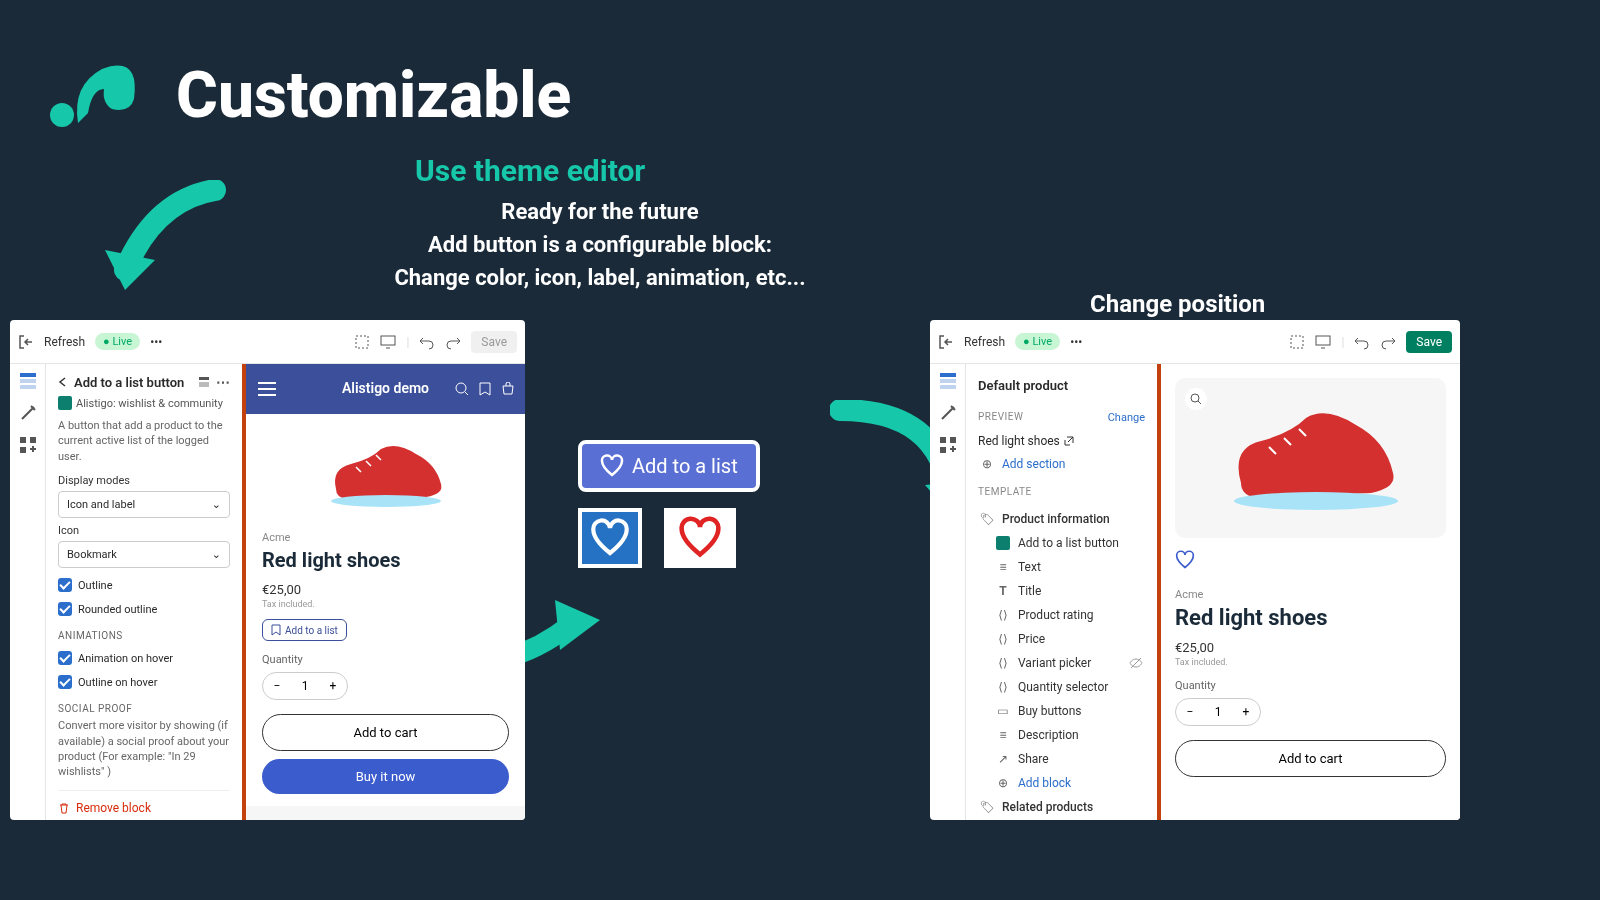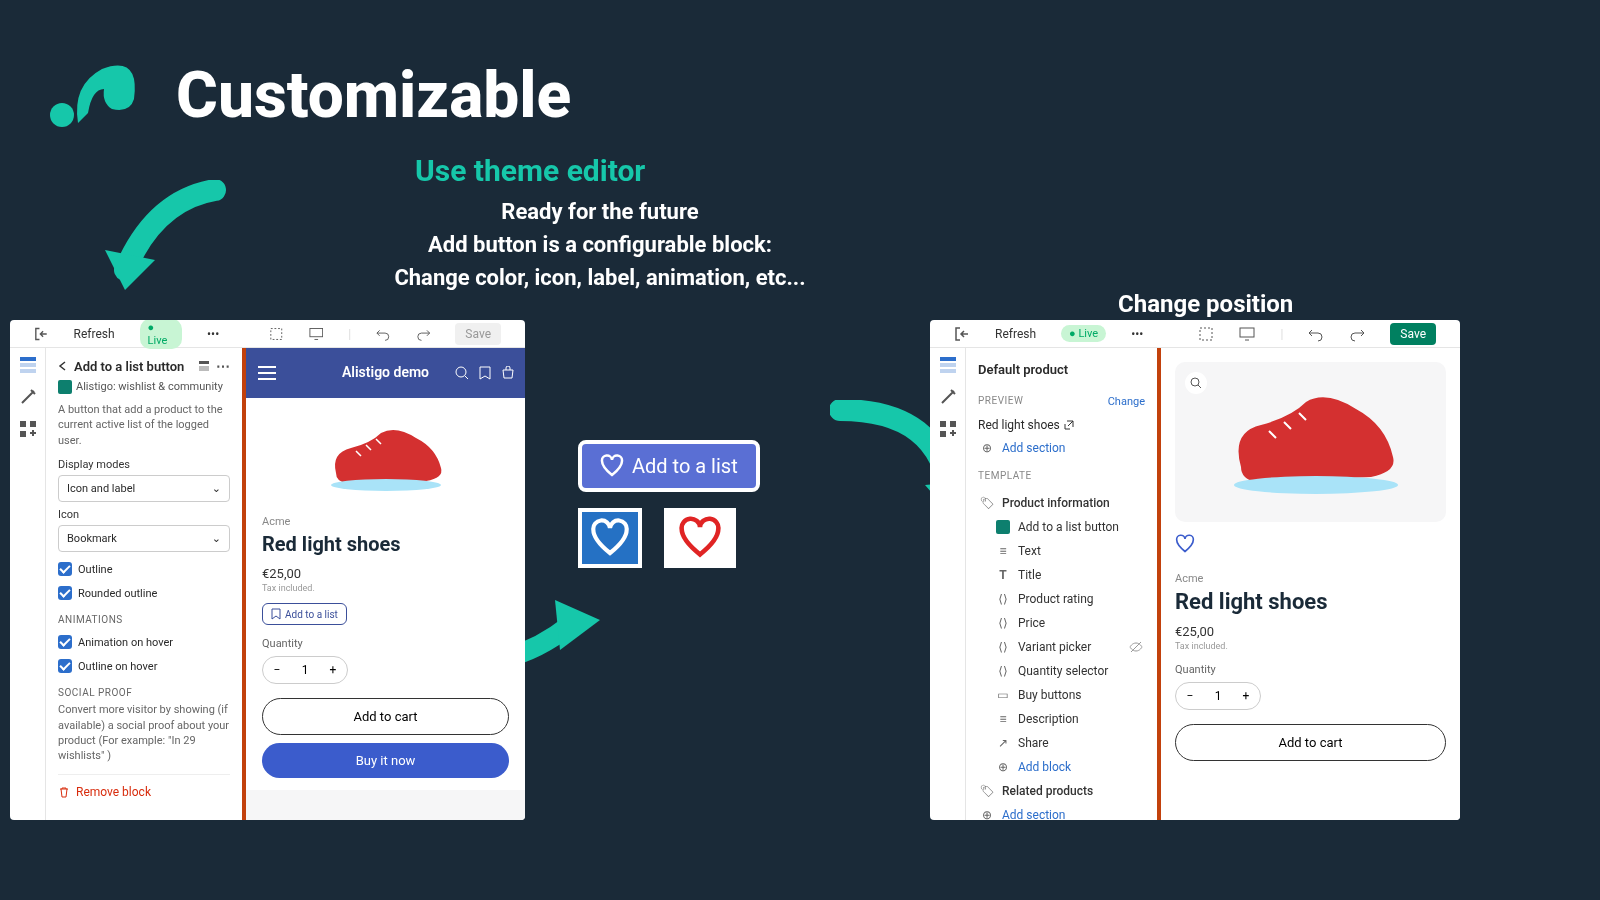--- a/index.html
+++ b/index.html
@@ -4,47 +4,47 @@
 <style>
   * { box-sizing: border-box; margin: 0; padding: 0; font-family: -apple-system, BlinkMacSystemFont, "Segoe UI", Roboto, sans-serif; }
   body { background: #1a2a38; width: 1600px; height: 900px; overflow: hidden; position: relative; }
   
   .logo-area { position: absolute; top: 55px; left: 42px; display: flex; align-items: center; gap: 34px; }
   .logo-mark { width: 100px; height: 80px; position: relative; }
   .big-title { color: #fff; font-size: 64px; font-weight: 800; }
   
   .subtitle { position: absolute; top: 153px; left: 415px; color: #16c7aa; font-size: 30px; font-weight: 700; }
   .desc { position: absolute; top: 195px; left: 320px; width: 560px; text-align: center; color: #fff; font-size: 22px; font-weight: 700; line-height: 1.5; }
-  .change-pos { position: absolute; top: 290px; left: 1118px; color: #fff; font-size: 24px; font-weight: 700; }
+  .change-pos { position: absolute; top: 290px; left: 1090px; color: #fff; font-size: 24px; font-weight: 700; }
   
   .arrow-left { position: absolute; top: 180px; left: 95px; }
   .arrow-mid { position: absolute; top: 590px; left: 420px; }
   .arrow-right { position: absolute; top: 400px; left: 830px; }
   
   
   .editor { position: absolute; background: #fff; border-radius: 4px; overflow: hidden; display: flex; flex-direction: column; }
   .editor-left { top: 320px; left: 10px; width: 515px; height: 500px; }
   .editor-right { top: 320px; left: 930px; width: 530px; height: 500px; }
   
-  .topbar { height: 28px; border-bottom: 1px solid #e5e5e5; display: flex; align-items: center; padding: 0 24px; gap: 25px; font-size: 12px; color: #333; }
+  .topbar { height: 44px; border-bottom: 1px solid #e5e5e5; display: flex; align-items: center; padding: 0 8px; gap: 10px; font-size: 12px; color: #333; }
   .badge-live { background: #c8f5d4; color: #0a6; padding: 2px 8px; border-radius: 10px; font-size: 11px; }
   .topbar .spacer { flex: 1; }
   .topbar .icon { width: 16px; height: 16px; color: #555; }
   .save-btn { background: #f0f0f0; color: #999; padding: 4px 10px; border-radius: 4px; font-size: 12px; }
   .save-btn.green { background: #008060; color: #fff; }
   
   .editor-body { display: flex; flex: 1; overflow: hidden; }
   .rail { width: 36px; border-right: 1px solid #e5e5e5; display: flex; flex-direction: column; align-items: center; padding-top: 8px; gap: 14px; }
   .rail-icon { width: 18px; height: 18px; color: #555; }
   .rail-icon.active { color: #2c6ecb; }
   
   .sidebar { width: 200px; border-right: 4px solid #c2410c; padding: 10px 12px; font-size: 12px; color: #2a2a2a; overflow: hidden; }
   .sidebar-right { width: 195px; }
   .side-head { font-weight: 600; font-size: 13px; margin-bottom: 6px; display: flex; align-items: center; gap: 6px; }
-  .side-sub { font-size: 11px; color: #555; display: flex; align-items: flex-start; gap: 4px; margin-bottom: 8px; }
+  .side-sub { font-size: 11px; color: #555; display: flex; align-items: center; gap: 4px; margin-bottom: 8px; }
   .side-app-icon { width: 14px; height: 14px; background: #0d7f6e; border-radius: 2px; display: inline-block; }
   .side-desc { font-size: 11px; color: #666; line-height: 1.4; margin-bottom: 10px; }
   .field-label { font-size: 11px; color: #333; margin-bottom: 4px; margin-top: 6px; }
   .select { border: 1px solid #ccc; border-radius: 4px; padding: 6px 8px; font-size: 11px; display: flex; justify-content: space-between; align-items: center; background: #fff; }
   .chk-row { display: flex; align-items: center; gap: 6px; margin-top: 10px; font-size: 11px; }
   .chk { width: 14px; height: 14px; background: #2c6ecb; border-radius: 3px; position: relative; }
   .chk::after { content: ''; position: absolute; left: 4px; top: 1px; width: 4px; height: 8px; border: solid #fff; border-width: 0 2px 2px 0; transform: rotate(45deg); }
   .section-lbl { font-size: 10px; color: #666; letter-spacing: 0.5px; margin-top: 14px; margin-bottom: 4px; }
   .remove-row { color: #d82c0d; font-size: 12px; display: flex; align-items: center; gap: 6px; margin-top: 10px; padding-top: 10px; border-top: 1px solid #eee; }
   

